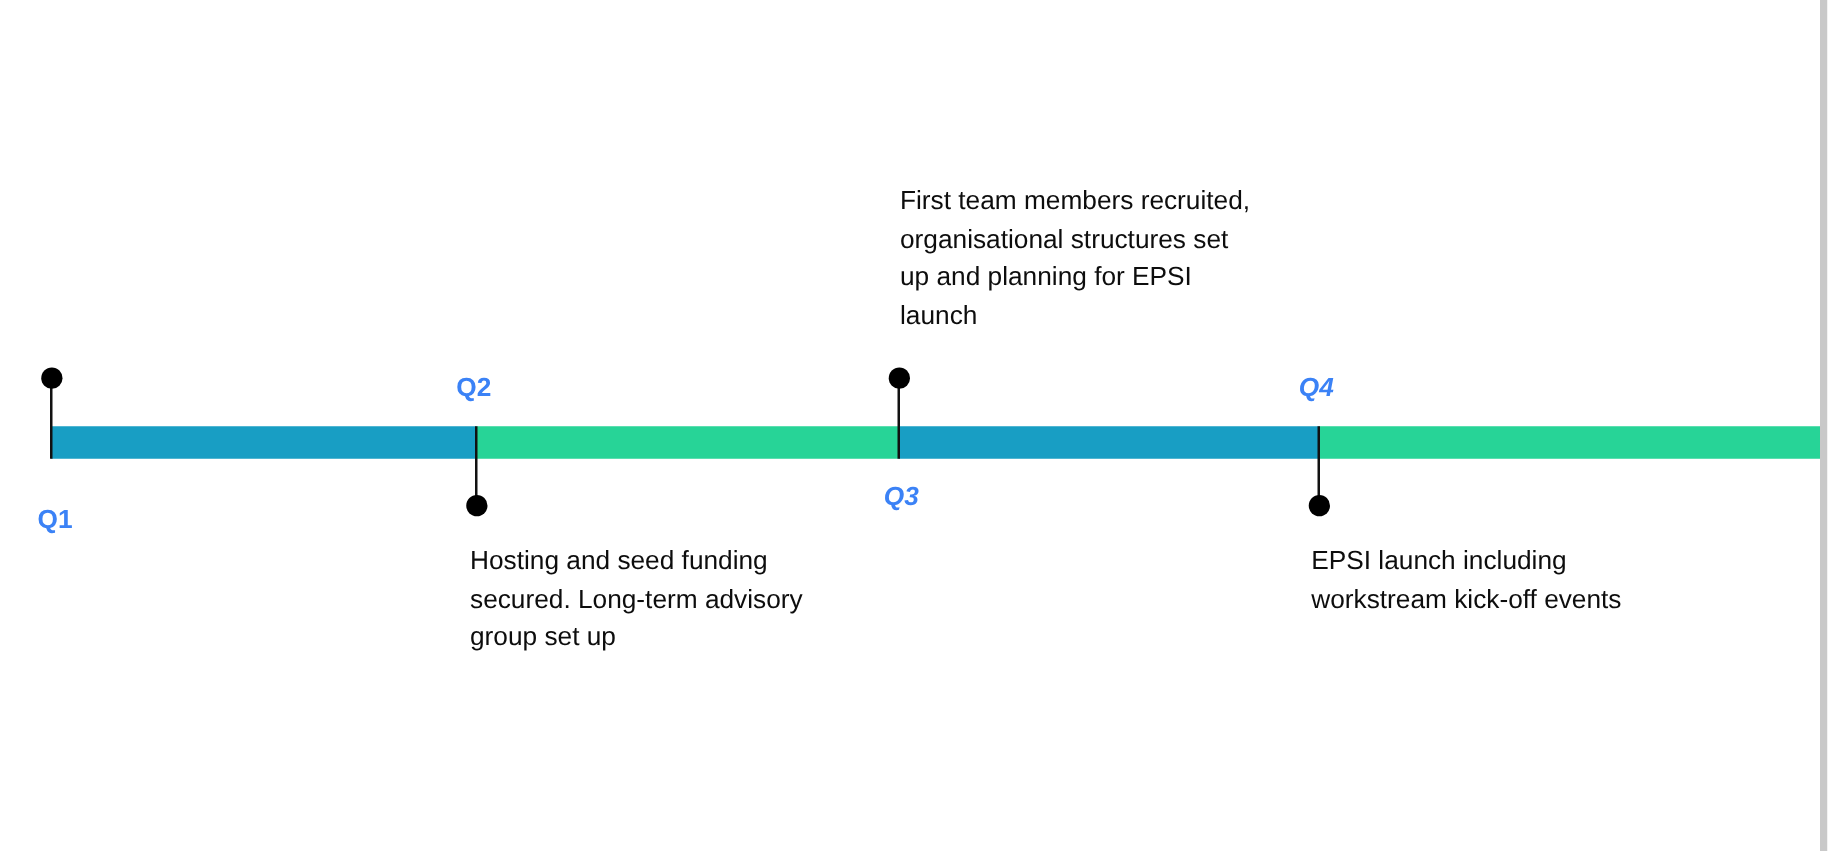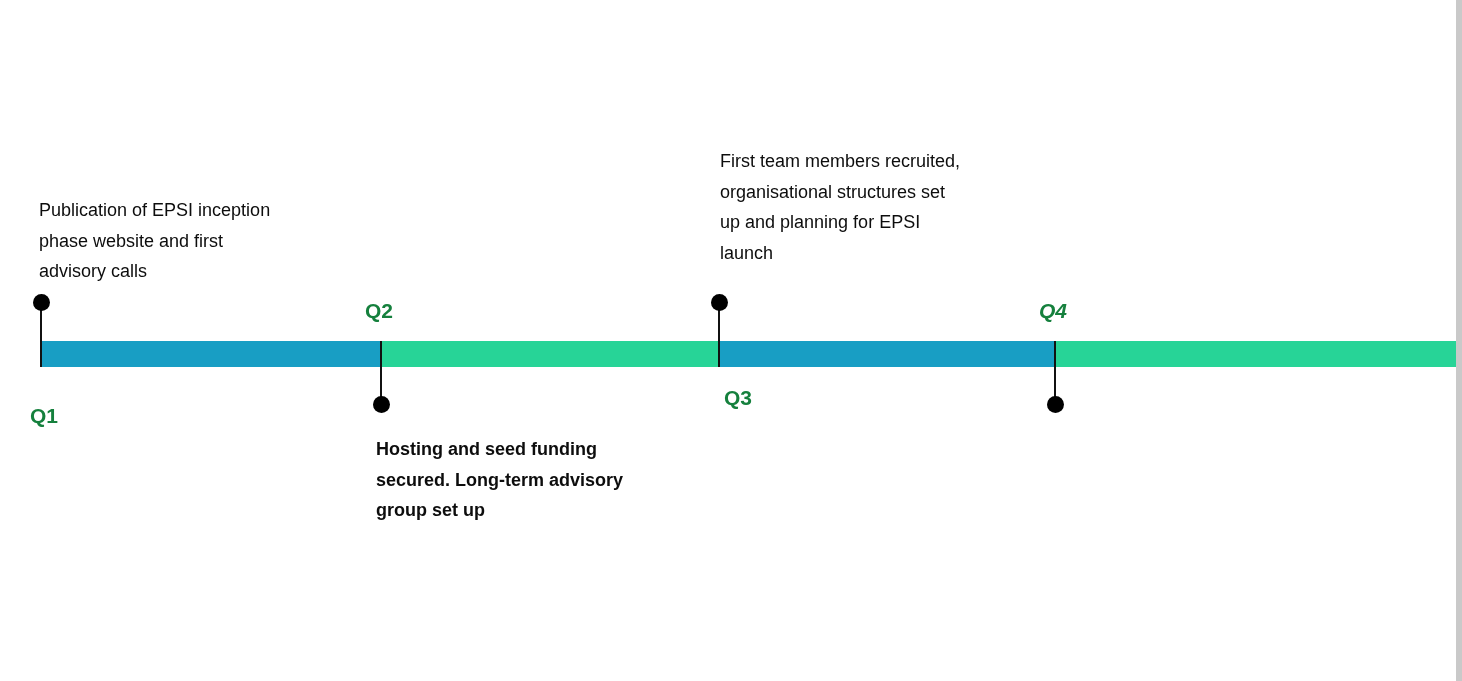--- a/index.html
+++ b/index.html
@@ -53,29 +53,29 @@
     border-radius: 50%;
     background: #000000;
     left: -8.5px;
   }
 
   
   .q-label {
     position: absolute;
     font-size: 21px;
     font-weight: bold;
-    color: #15803d;
+    color: #3b82f6;
     white-space: nowrap;
     line-height: 1;
   }
 
   
   .desc {
     position: absolute;
-    font-size: 18px;
+    font-size: 21px;
     line-height: 30.5px;
     color: #0d0d0d;
     white-space: pre-line;
   }
 </style>
 </head>
 <body>
 
 <div id="timeline-canvas">
 
@@ -84,42 +84,41 @@
     <div class="bar-seg" style="width:338px;background:#27d497;"></div>
     <div class="bar-seg" style="width:336px;background:#189ec4;"></div>
     <div class="bar-seg" style="width:401px;background:#27d497;"></div>
   </div>
 
   <div class="milestone" style="left:41px;top:0;">
     <div class="stem" style="top:302px;height:65px;"></div>
     <div class="dot" style="top:294px;"></div>
   </div>
   <div class="q-label" style="left:30px;top:405px;">Q1</div>
-  <div class="desc" style="left:39px;top:195px;width:380px;">Publication of EPSI inception
-phase website and first
-advisory calls</div>
 
   <div class="milestone" style="left:381px;top:0;">
     <div class="stem" style="top:341px;height:64px;"></div>
     <div class="dot" style="top:396px;"></div>
   </div>
   <div class="q-label" style="left:365px;top:300px;">Q2</div>
-  <div class="desc" style="left:376px;top:434px;width:380px;font-weight:bold;">Hosting and seed funding
+  <div class="desc" style="left:376px;top:434px;width:380px;">Hosting and seed funding
 secured. Long-term advisory
 group set up</div>
 
   <div class="milestone" style="left:719px;top:0;">
     <div class="stem" style="top:302px;height:65px;"></div>
     <div class="dot" style="top:294px;"></div>
   </div>
-  <div class="q-label" style="left:724px;top:387px;">Q3</div>
+  <div class="q-label" style="left:707px;top:387px;font-style:italic;">Q3</div>
   <div class="desc" style="left:720px;top:146px;width:375px;">First team members recruited,
 organisational structures set
 up and planning for EPSI
 launch</div>
 
   <div class="milestone" style="left:1055px;top:0;">
     <div class="stem" style="top:341px;height:64px;"></div>
     <div class="dot" style="top:396px;"></div>
   </div>
   <div class="q-label" style="left:1039px;top:300px;font-style:italic;">Q4</div>
+  <div class="desc" style="left:1049px;top:434px;width:400px;">EPSI launch including
+workstream kick-off events</div>
 
 </div>
 
 </body></html>

